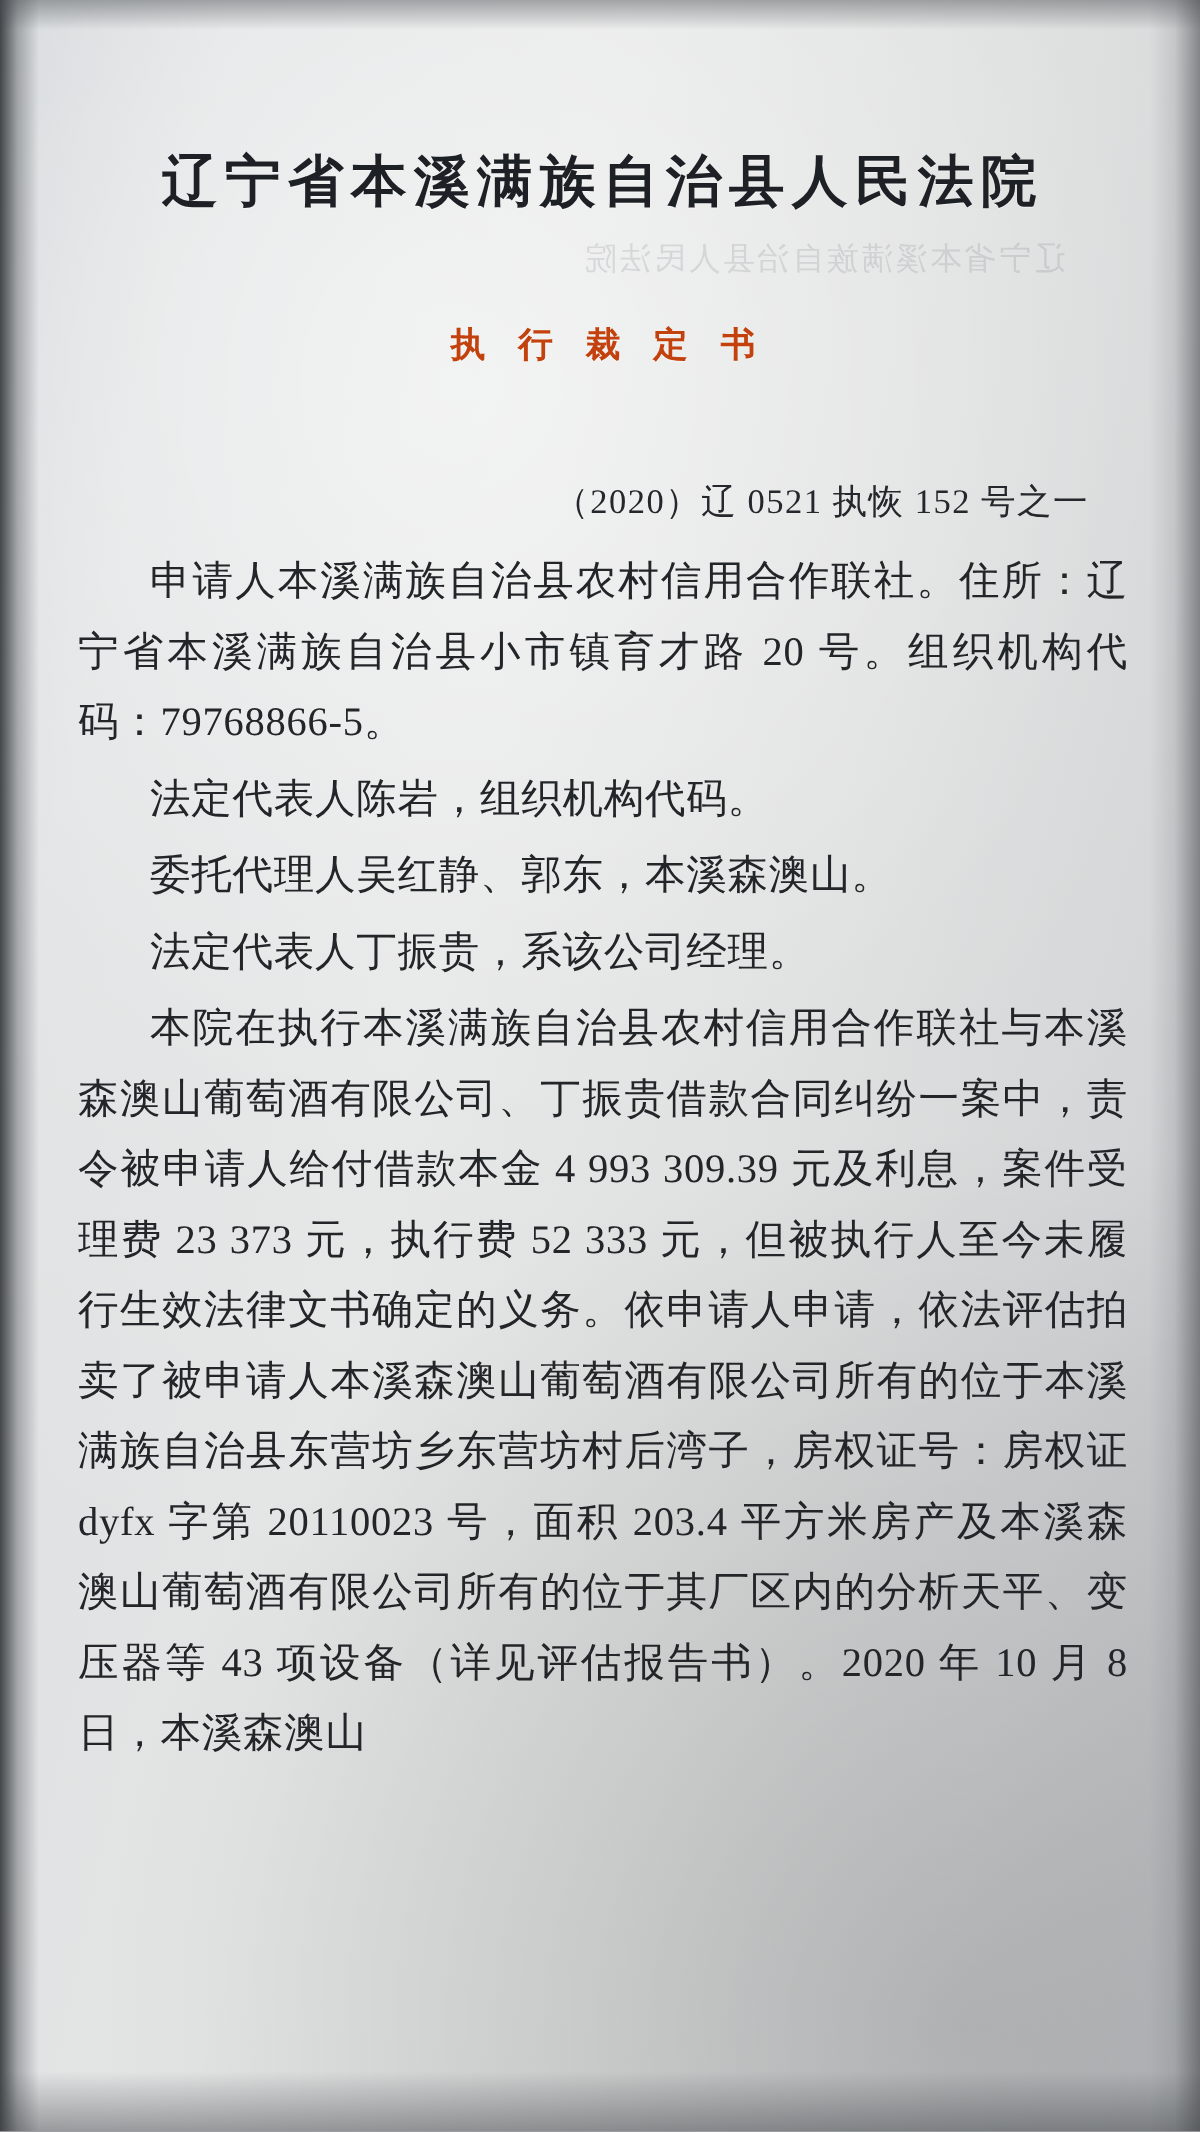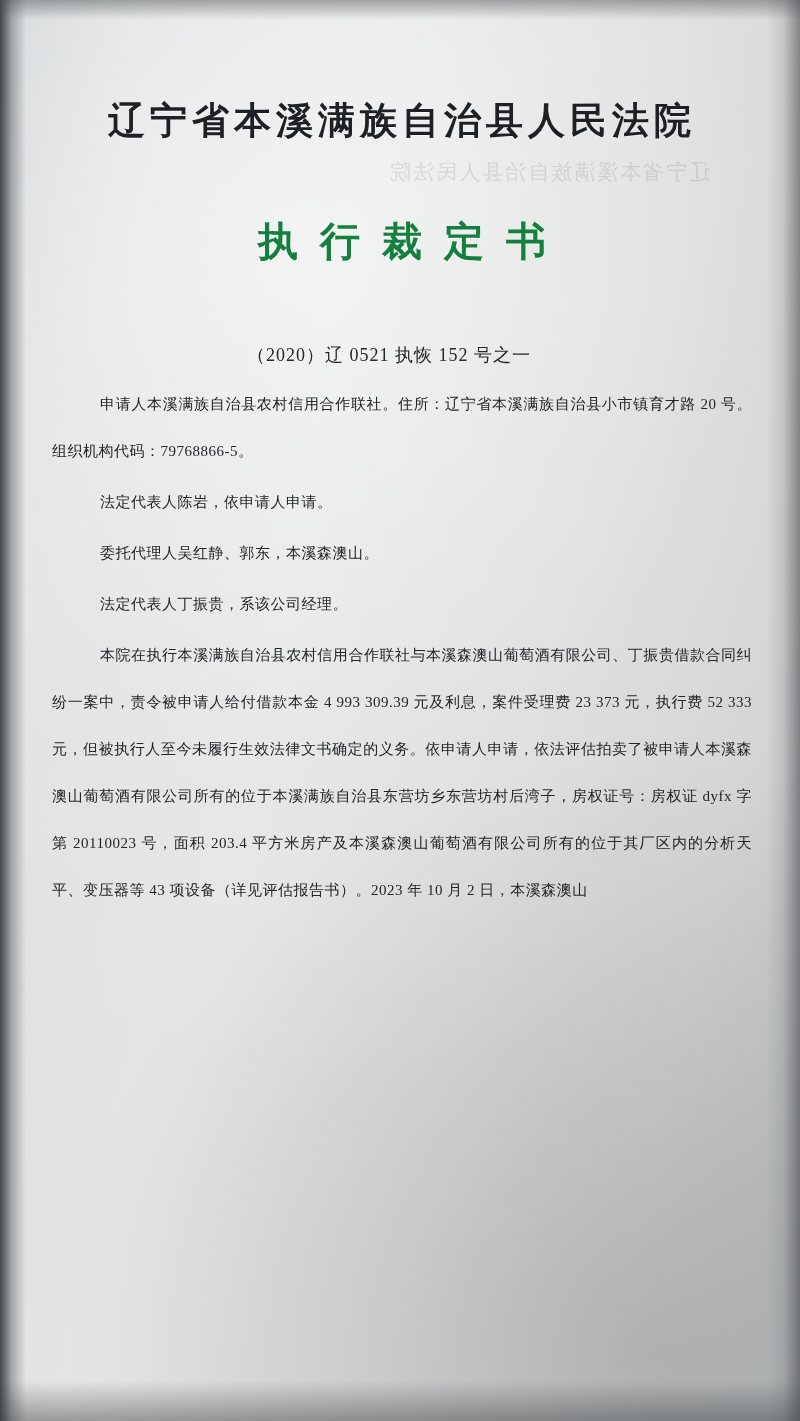--- a/index.html
+++ b/index.html
@@ -77,38 +77,38 @@
     font-size: 37px;
     font-weight: 700;
     letter-spacing: 5px;
     white-space: nowrap;
     color: #1d2024;
     text-shadow: 0 1px 0 rgba(255,255,255,0.45);
   }
   .doc-title {
     margin-top: 68px;
     text-align: center;
-    font-size: 40px;
+    font-size: 23px;
     font-weight: 700;
     letter-spacing: 22px;
     text-indent: 22px;
-    color: #15803d;
+    color: #c2410c;
     text-shadow: 0 1px 0 rgba(255,255,255,0.45);
   }
   .case-number {
     margin-top: 74px;
-    text-align: center;
+    text-align: right;
     padding-right: 26px;
-    font-size: 18px;
+    font-size: 23px;
     letter-spacing: 1px;
     color: #24272b;
   }
   .body-para {
     margin-top: 14px;
-    font-size: 15px;
+    font-size: 27px;
     line-height: 47px;
     letter-spacing: 0.5px;
     text-align: justify;
     text-justify: inter-ideograph;
     text-indent: 48px;
     color: #232629;
   }
   .body-para.tight { margin-top: 4px; }
 </style>
 </head>
@@ -117,23 +117,23 @@
 <div id="page">
   <div id="paper"></div>
   <div id="bleed">辽宁省本溪满族自治县人民法院</div>
 
   <div id="content">
     <div class="court-title">辽宁省本溪满族自治县人民法院</div>
     <div class="doc-title">执行裁定书</div>
     <div class="case-number">（2020）辽 0521 执恢 152 号之一</div>
 
     <div class="body-para">申请人本溪满族自治县农村信用合作联社。住所：辽宁省本溪满族自治县小市镇育才路 20 号。组织机构代码：79768866-5。</div>
-    <div class="body-para tight">法定代表人陈岩，依申请人申请。</div>
+    <div class="body-para tight">法定代表人陈岩，组织机构代码。</div>
     <div class="body-para tight">委托代理人吴红静、郭东，本溪森澳山。</div>
     <div class="body-para tight">法定代表人丁振贵，系该公司经理。</div>
-    <div class="body-para tight">本院在执行本溪满族自治县农村信用合作联社与本溪森澳山葡萄酒有限公司、丁振贵借款合同纠纷一案中，责令被申请人给付借款本金 4 993 309.39 元及利息，案件受理费 23 373 元，执行费 52 333 元，但被执行人至今未履行生效法律文书确定的义务。依申请人申请，依法评估拍卖了被申请人本溪森澳山葡萄酒有限公司所有的位于本溪满族自治县东营坊乡东营坊村后湾子，房权证号：房权证 dyfx 字第 20110023 号，面积 203.4 平方米房产及本溪森澳山葡萄酒有限公司所有的位于其厂区内的分析天平、变压器等 43 项设备（详见评估报告书）。2023 年 10 月 2 日，本溪森澳山</div>
+    <div class="body-para tight">本院在执行本溪满族自治县农村信用合作联社与本溪森澳山葡萄酒有限公司、丁振贵借款合同纠纷一案中，责令被申请人给付借款本金 4 993 309.39 元及利息，案件受理费 23 373 元，执行费 52 333 元，但被执行人至今未履行生效法律文书确定的义务。依申请人申请，依法评估拍卖了被申请人本溪森澳山葡萄酒有限公司所有的位于本溪满族自治县东营坊乡东营坊村后湾子，房权证号：房权证 dyfx 字第 20110023 号，面积 203.4 平方米房产及本溪森澳山葡萄酒有限公司所有的位于其厂区内的分析天平、变压器等 43 项设备（详见评估报告书）。2020 年 10 月 8 日，本溪森澳山</div>
   </div>
 
   <div id="edge-left"></div>
   <div id="edge-right"></div>
   <div id="edge-top"></div>
   <div id="edge-bottom"></div>
 </div>
 
 </body></html>

